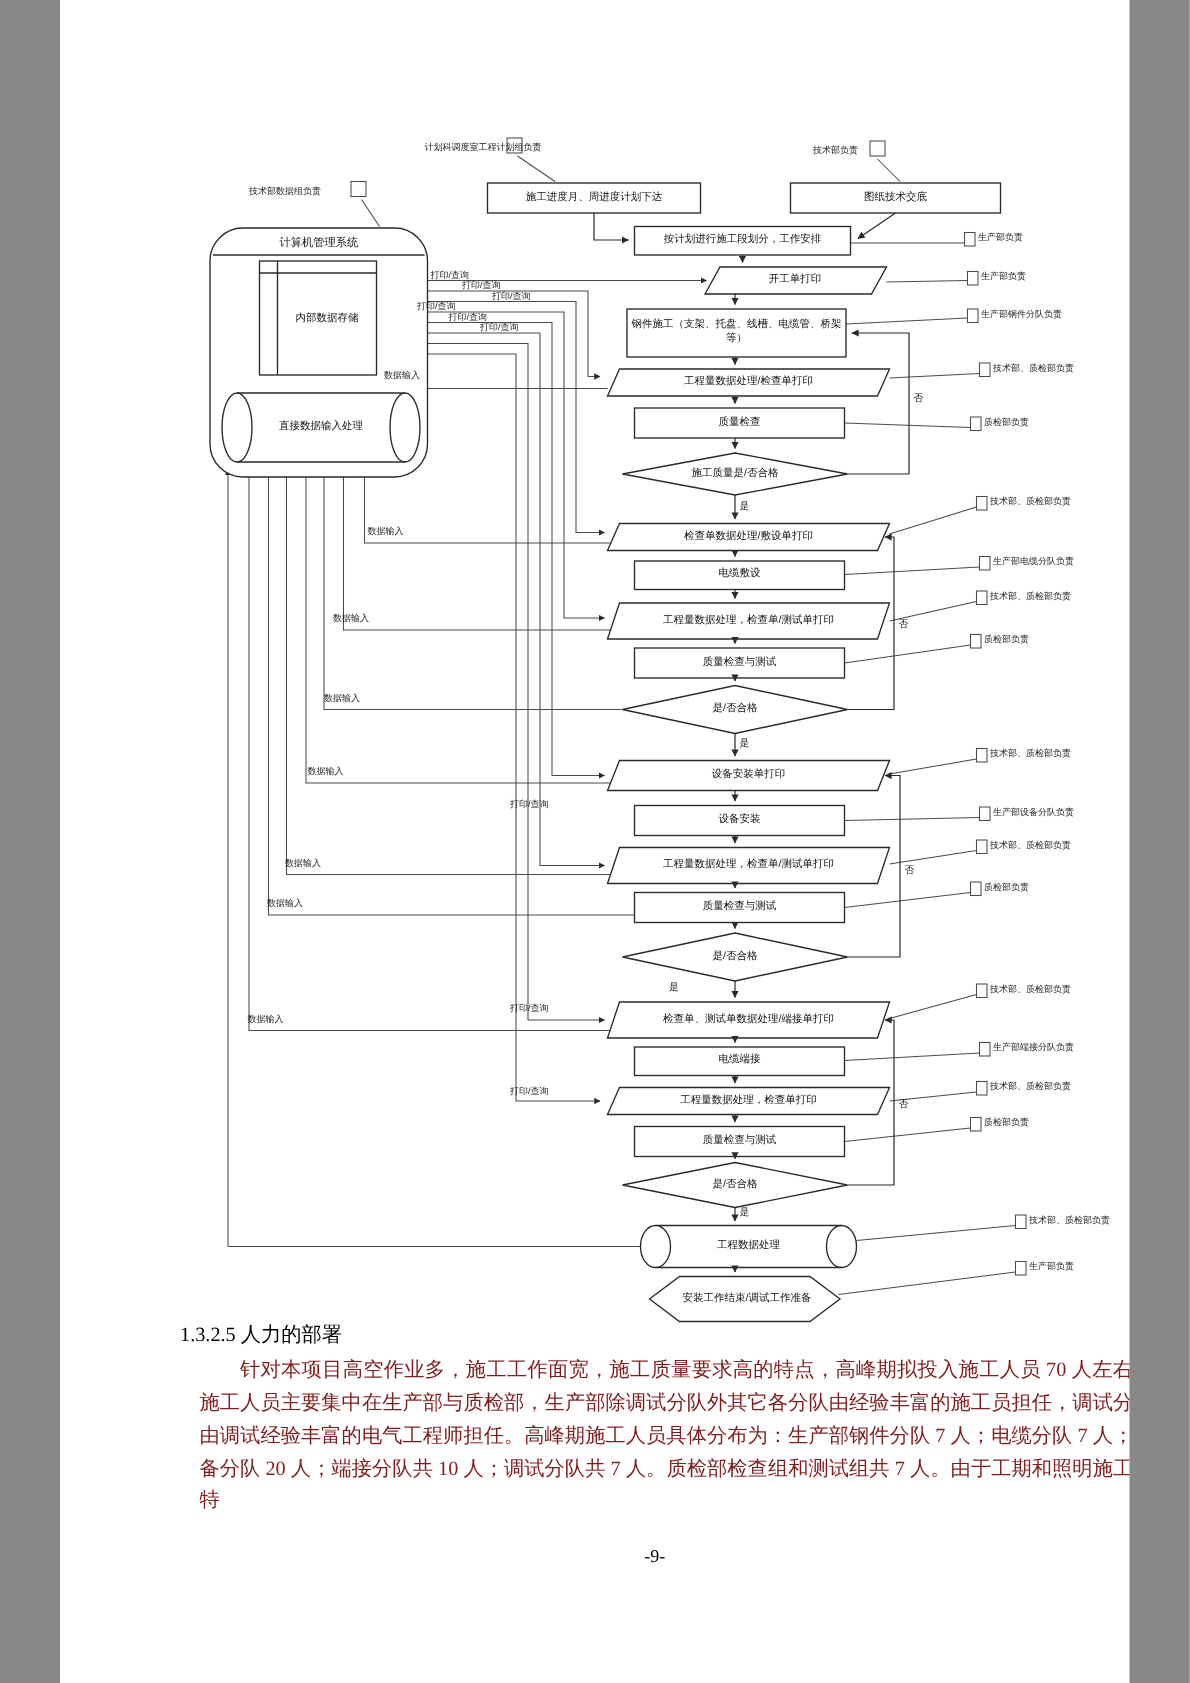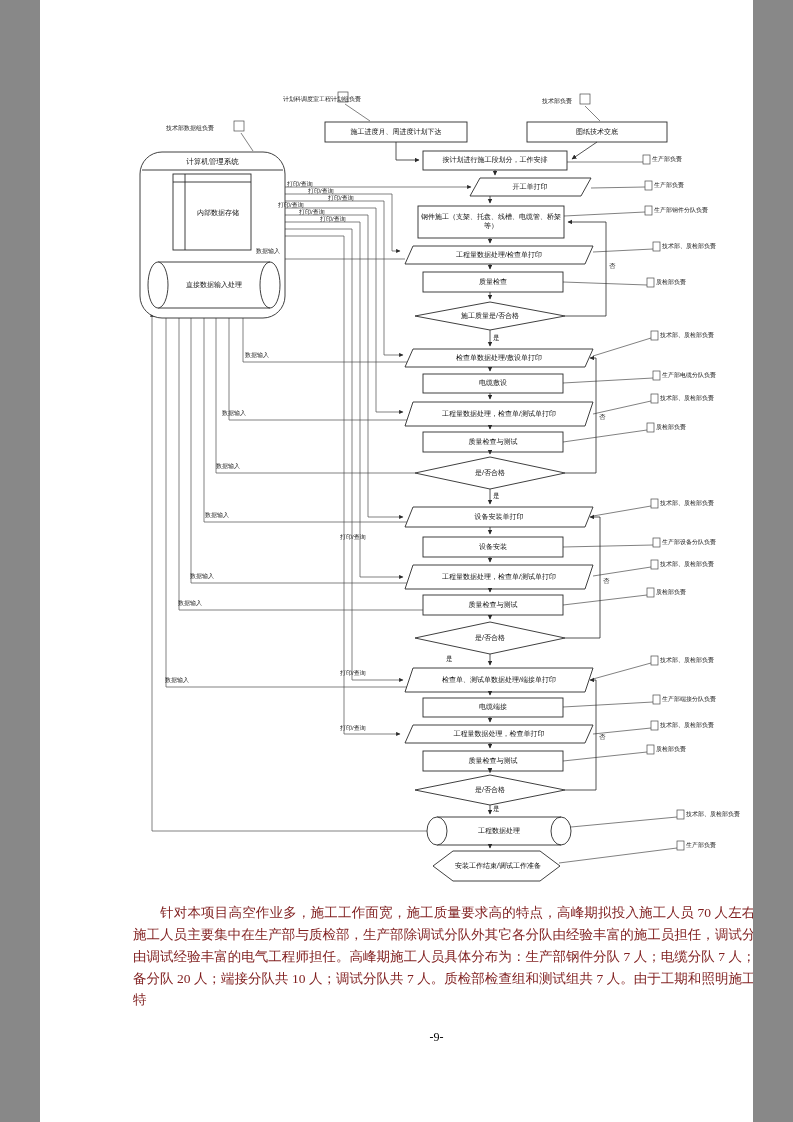--- a/index.html
+++ b/index.html
@@ -254,16 +254,17 @@
   <div class="lbl" style="left:622px;top:539px;">生产部设备分队负责</div>
   <div class="lbl" style="left:620px;top:561px;">技术部、质检部负责</div>
   <div class="lbl" style="left:616px;top:589px;">质检部负责</div>
   <div class="lbl" style="left:620px;top:657px;">技术部、质检部负责</div>
   <div class="lbl" style="left:622px;top:696px;">生产部端接分队负责</div>
   <div class="lbl" style="left:620px;top:722px;">技术部、质检部负责</div>
   <div class="lbl" style="left:616px;top:746px;">质检部负责</div>
   <div class="lbl" style="left:646px;top:811px;">技术部、质检部负责</div>
   <div class="lbl" style="left:646px;top:842px;">生产部负责</div>
 
+  <div class="doc-heading">1.3.2.5 人力的部署</div>
   <div class="doc-para">针对本项目高空作业多，施工工作面宽，施工质量要求高的特点，高峰期拟投入施工人员 70 人左右，施工人员主要集中在生产部与质检部，生产部除调试分队外其它各分队由经验丰富的施工员担任，调试分队由调试经验丰富的电气工程师担任。高峰期施工人员具体分布为：生产部钢件分队 7 人；电缆分队 7 人；设备分队 20 人；端接分队共 10 人；调试分队共 7 人。质检部检查组和测试组共 7 人。由于工期和照明施工的特</div>
   <div class="page-num">-9-</div>
 
 </div>
 
 </body></html>

